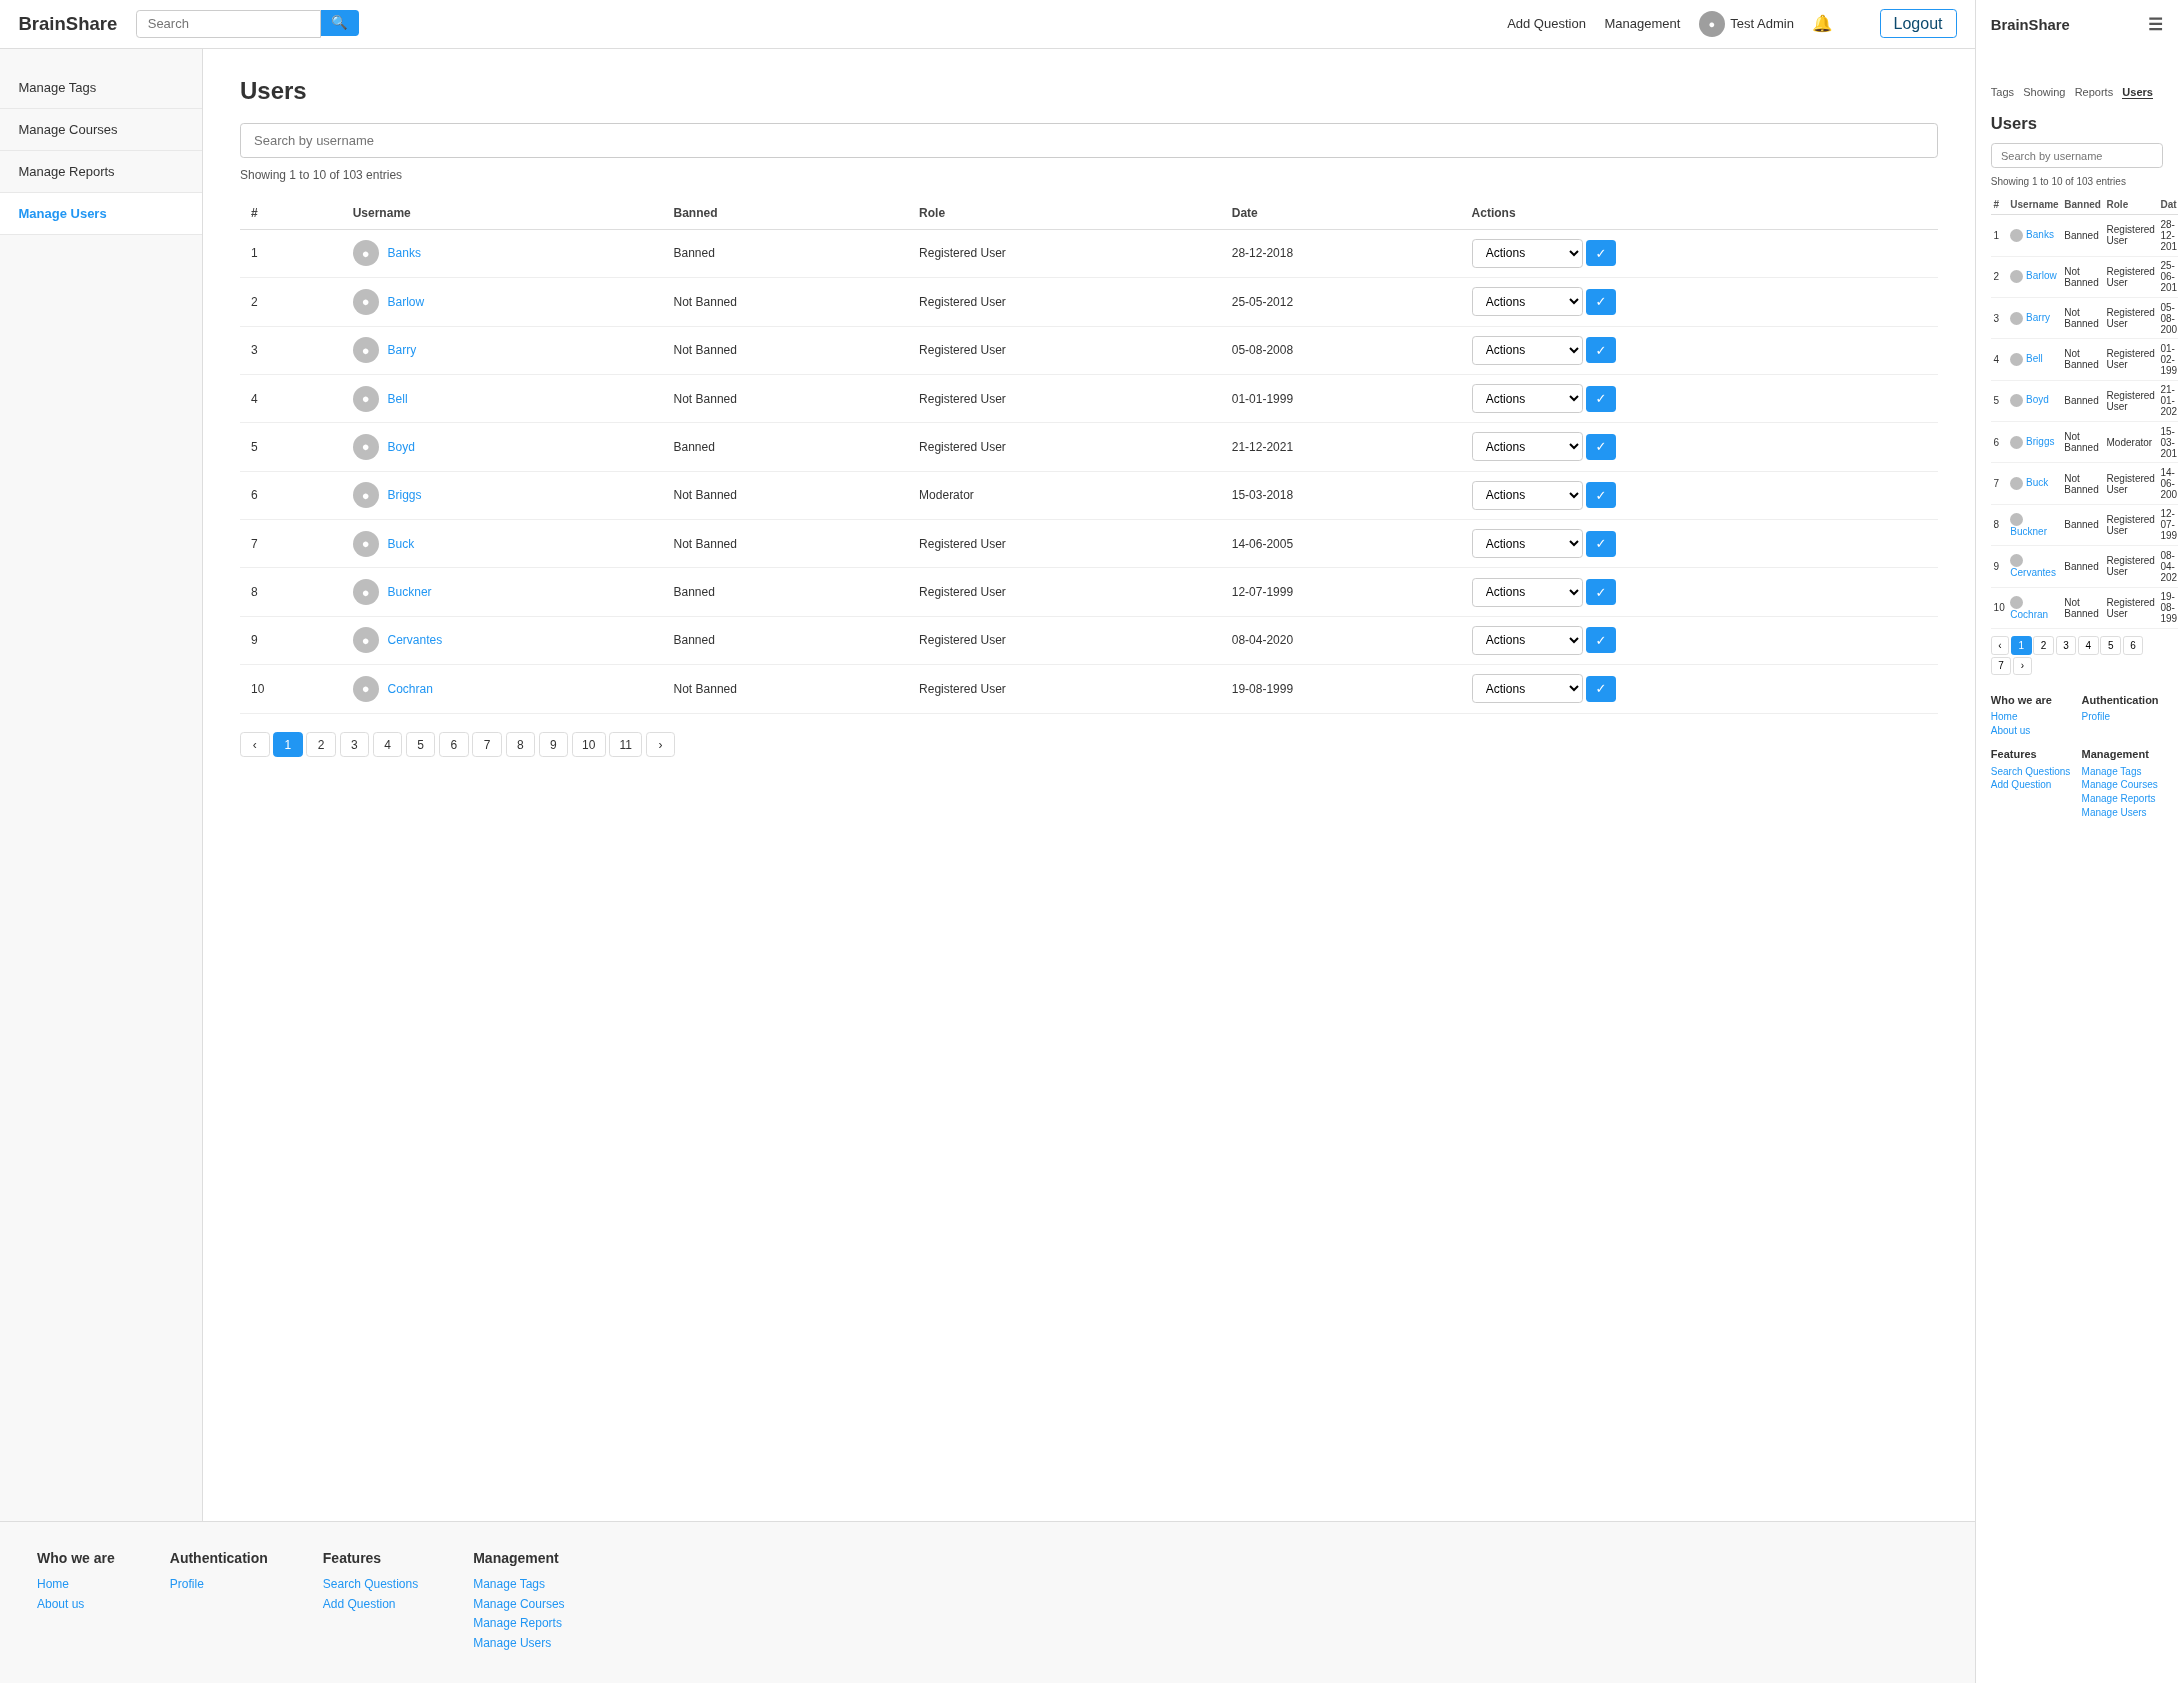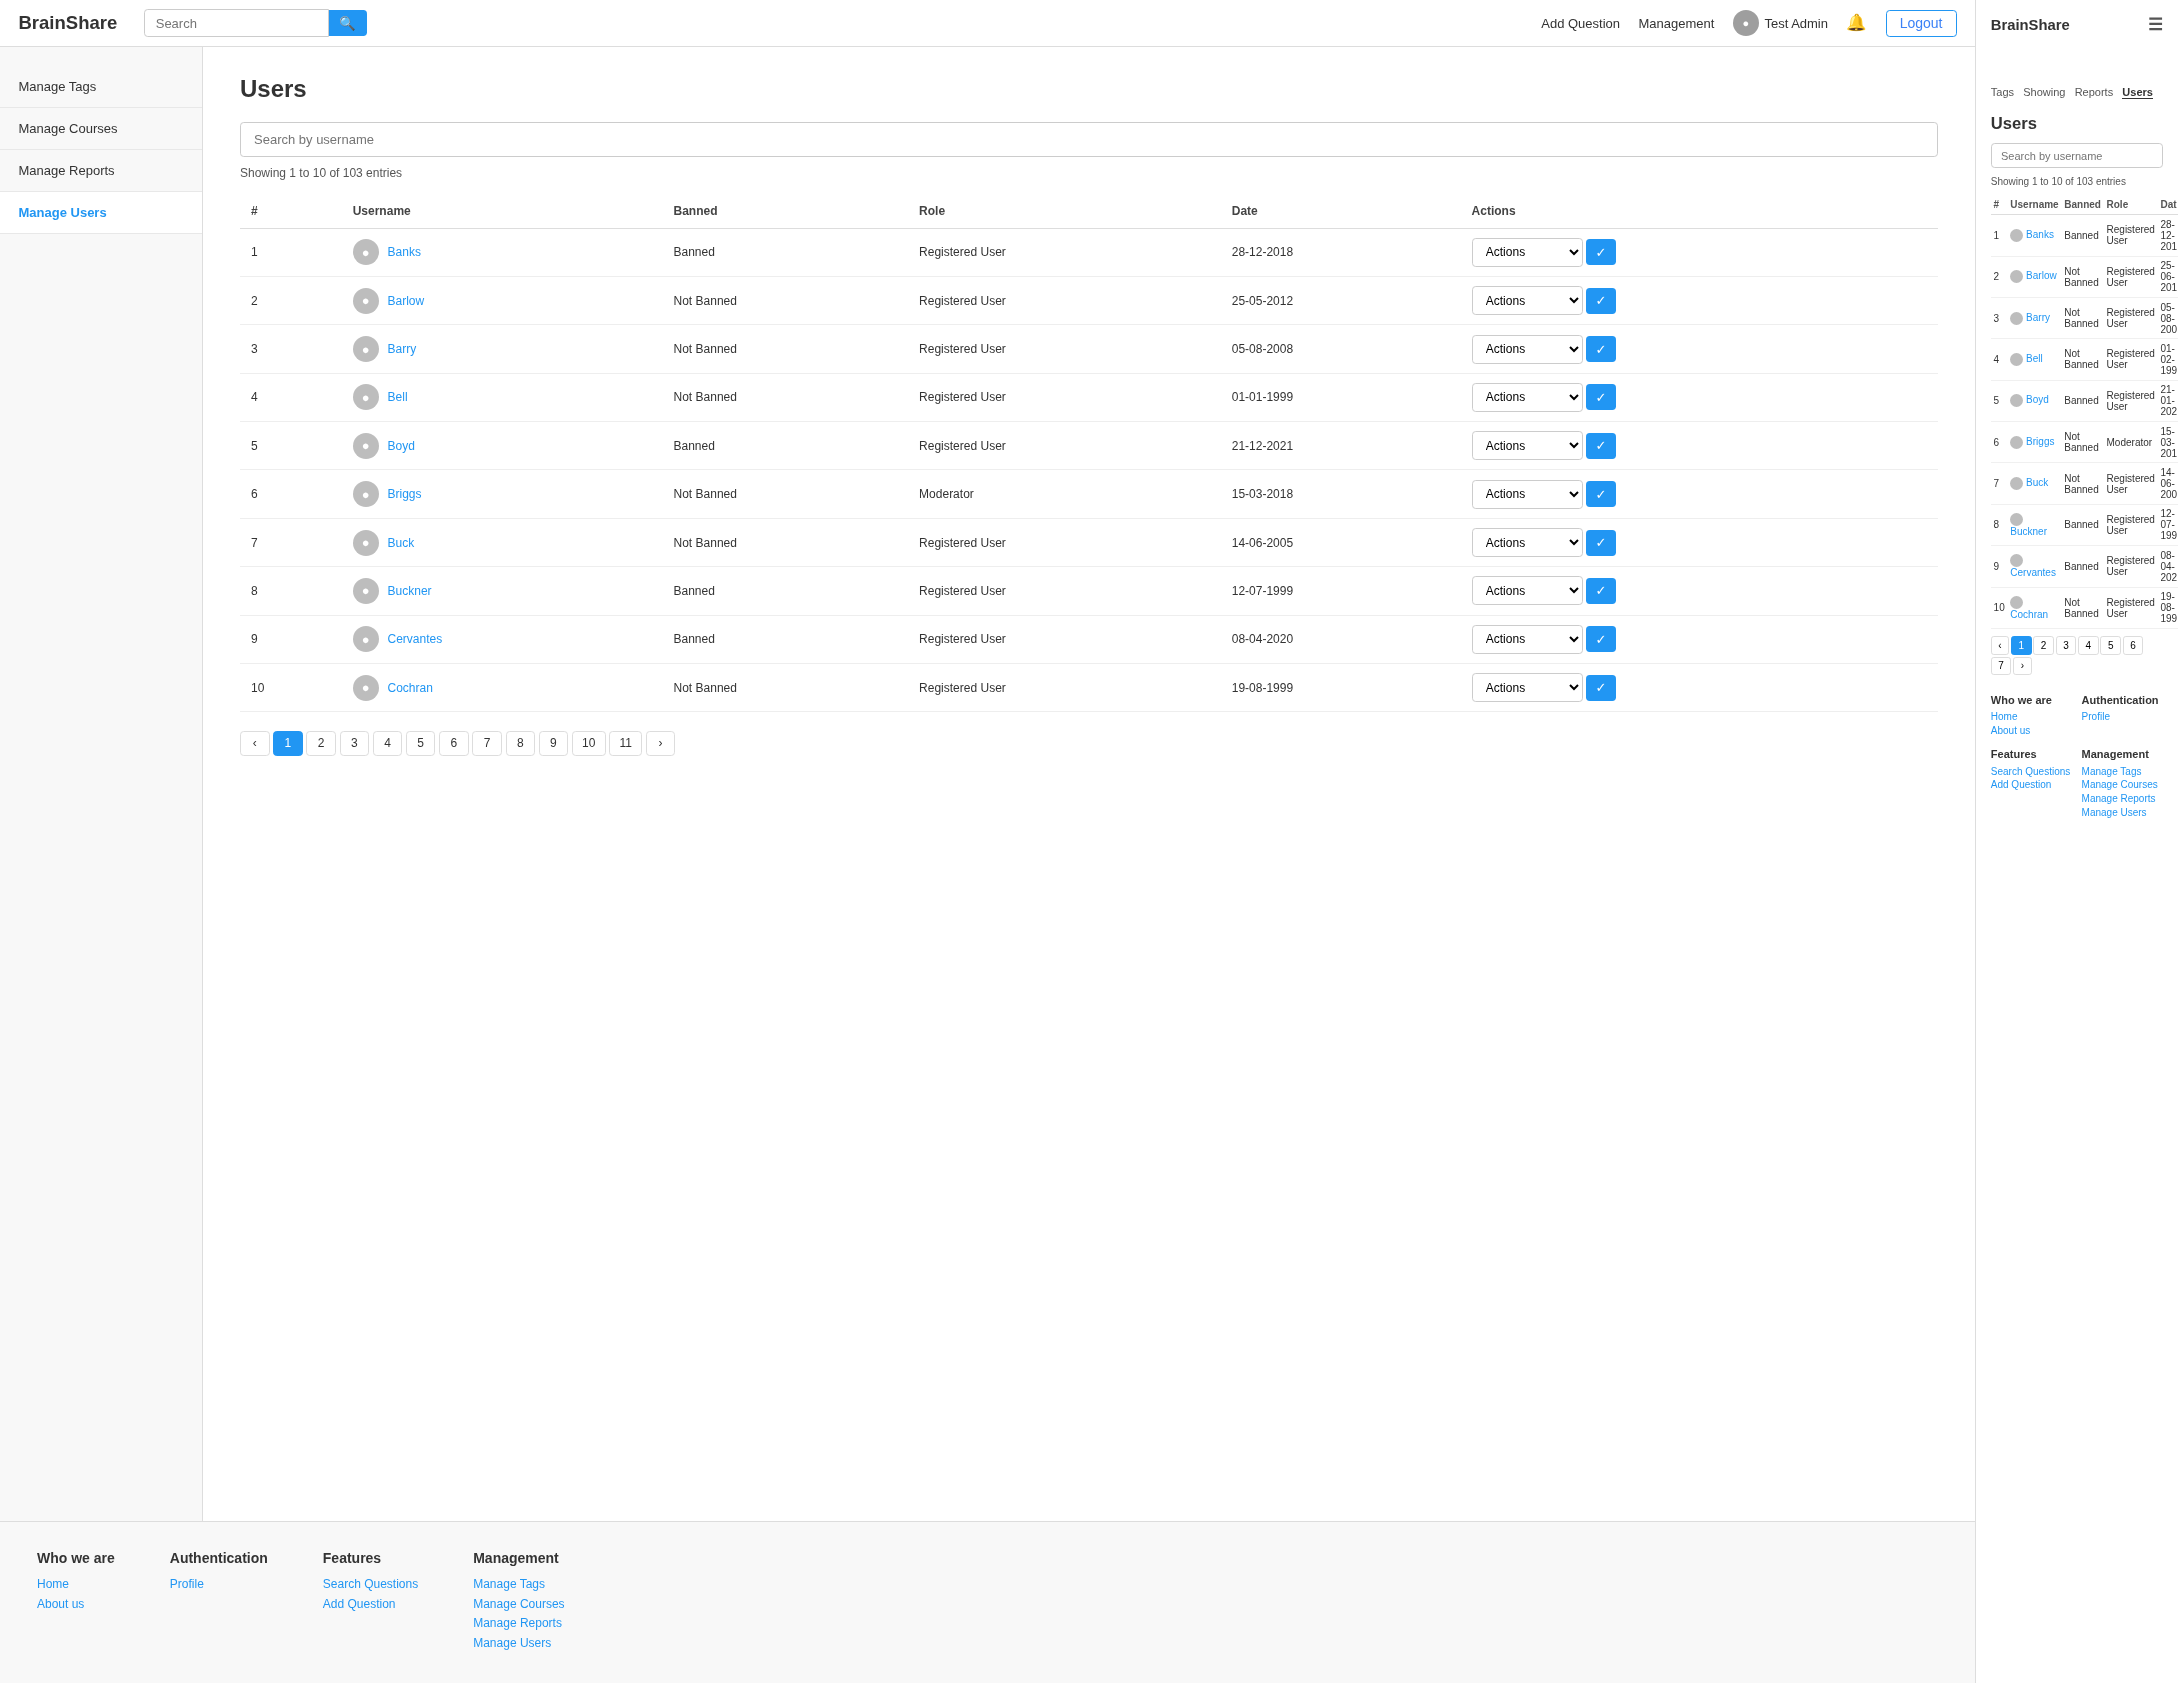--- a/index.html
+++ b/index.html
@@ -11,21 +11,21 @@
     
     .navbar {
       background: #fff;
       border-bottom: 0.9px solid #ddd;
       padding: 9.2px 18.5px;
       display: flex;
       align-items: center;
       gap: 18.5px;
     }
     .navbar-brand { font-size: 18.5px; font-weight: bold; color: #333; }
-    .navbar-search { display: flex; align-items: center; margin-left: 8px; }
+    .navbar-search { display: flex; align-items: flex-start; }
     .navbar-search input {
       border: 0.9px solid #ccc;
       border-radius: 3.7px 0 0 3.7px;
       padding: 5.5px 11px;
       width: 185px;
       outline: none;
       font-size: 13px;
     }
     .navbar-search button {
       background: #2196F3;
@@ -38,26 +38,27 @@
     .navbar-links { margin-left: auto; display: flex; align-items: center; gap: 18.5px; }
     .navbar-links a { color: #333; text-decoration: none; font-size: 13px; }
     .navbar-links .user-info { display: flex; align-items: center; gap: 5.5px; }
     .navbar-links .avatar-icon {
       width: 26px; height: 26px; border-radius: 50%;
       background: #9e9e9e; display: flex; align-items: center; justify-content: center;
       color: #fff; font-size: 11px;
     }
     .logout-btn {
       border: 0.9px solid #2196F3;
-      color: #3b82f6;
+      color: #0c4a6e;
       background: #fff;
       padding: 4.6px 13px;
       border-radius: 3.7px;
       cursor: pointer;
-      font-size: 14px;
+      font-size: 16px;
+      margin-left: 28px;
     }
     .bell-icon { font-size: 16.6px; color: #555; cursor: pointer; }
 
     
     .content-area { display: flex; flex: 1; }
 
     
     .sidebar {
       width: 203px;
       background: #f8f8f8;

